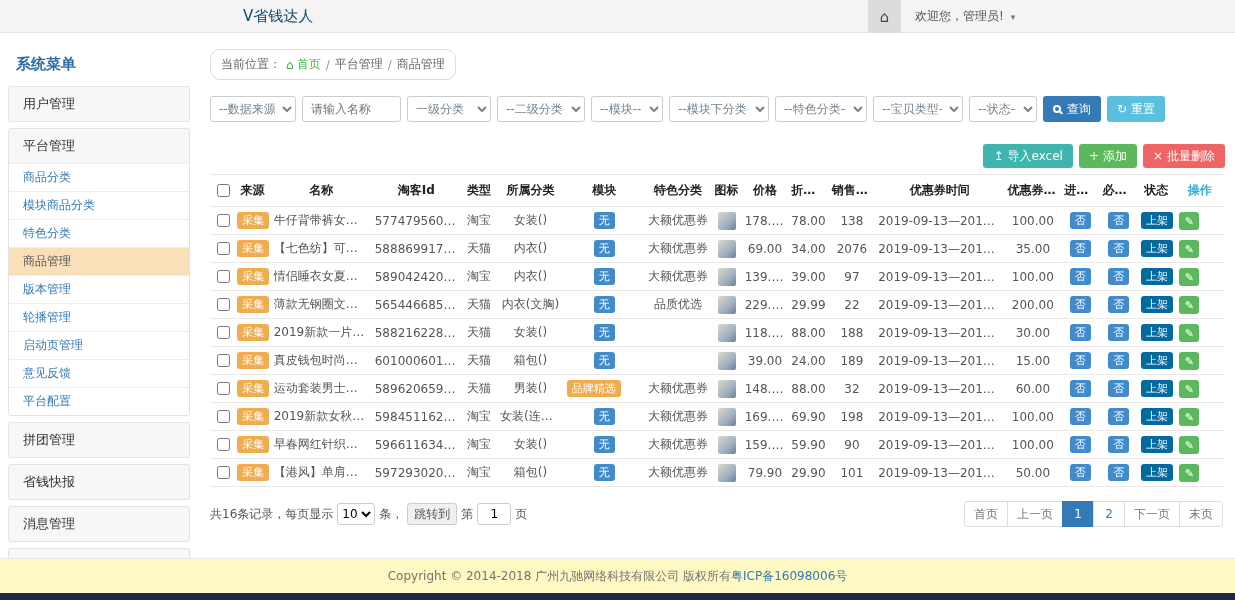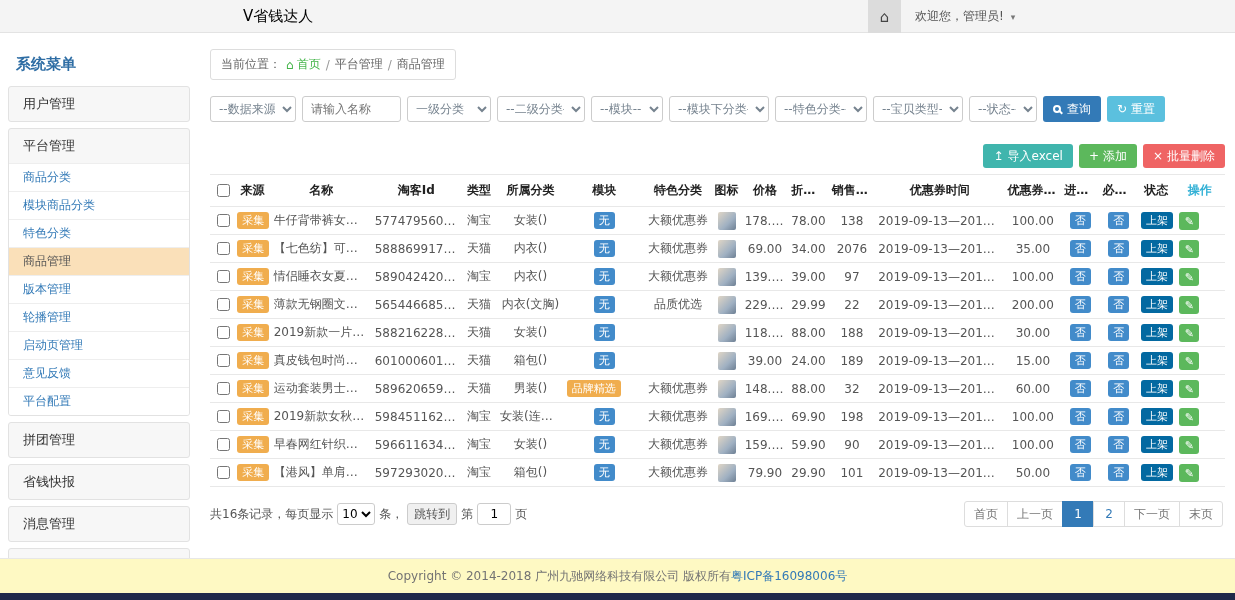--- a/index.html
+++ b/index.html
@@ -5,38 +5,38 @@
   * { box-sizing: border-box; }
   html,body { margin:0; padding:0; }
   body {
     width:1235px; height:600px; position:relative; overflow:hidden;
     background:#fff; color:#333;
     font-family:"DejaVu Sans","Liberation Sans",sans-serif; font-size:12px;
   }
 
   
   .topbar { height:33px; background:#f4f4f4; border-bottom:1px solid #e3e3e3; position:relative; }
-  .app-title { position:absolute; left:243px; top:7px; font-size:15px; color:#000000;text-align:center; }
+  .app-title { position:absolute; left:243px; top:7px; font-size:15px; color:#0c4a6e;text-align:center; }
   .topbar-right { position:absolute; left:868px; top:0; height:33px; display:flex; align-items:center; }
   .home-btn { width:33px; height:33px; background:#dcdcdc; color:#444; display:flex; align-items:center; justify-content:center; font-size:15px; cursor:pointer; }
   .welcome { margin-left:14px; color:#555; cursor:pointer; }
   .caret { font-size:9px; color:#777; margin-left:3px; }
 
   
   .sidebar { position:absolute; left:8px; top:45px; width:182px; }
   .sidebar-title { color:#2e6da4; font-weight:bold; font-size:15px; padding:10px 8px 12px 8px; }
   .sb-panel { border:1px solid #e2e2e2; border-radius:3px; margin-bottom:6px; background:#f7f7f7; overflow:hidden; }
   .sb-head { padding:8px 14px; font-size:13px; color:#333; cursor:pointer; min-height:14px; }
   .sb-sub { padding:5px 14px; background:#fff; color:#337ab7; border-top:1px solid #eee; cursor:pointer; }
   .sb-sub.active { background:#fae0b9; color:#555; }
 
   
   .main { position:absolute; left:210px; top:45px; width:1015px; }
 
-  .breadcrumb { display:inline-flex; align-items:center; gap:5px; border:1px solid #ddd; border-radius:3px;
+  .breadcrumb { display:inline-flex; align-items:center; gap:5px; border:1px solid #ddd; border-radius:10px;
     padding:6px 10px; color:#666; background:#fff; margin-top:4px; }
   .bc-home { color:#44b549; cursor:pointer; display:inline-flex; gap:3px; align-items:center; }
   .bc-sep { color:#999; }
 
   .filters { display:flex; align-items:center; gap:6px; margin-top:16px; }
   .fsel-wrap { display:contents; }
   .f-select, .f-input { height:26px; border:1px solid #ccc; border-radius:3px; background:#fff;
     color:#76838f; font-size:12px; padding:0 4px; font-family:inherit; }
   .f-input { width:99px; padding:0 8px; color:#555; }
 

